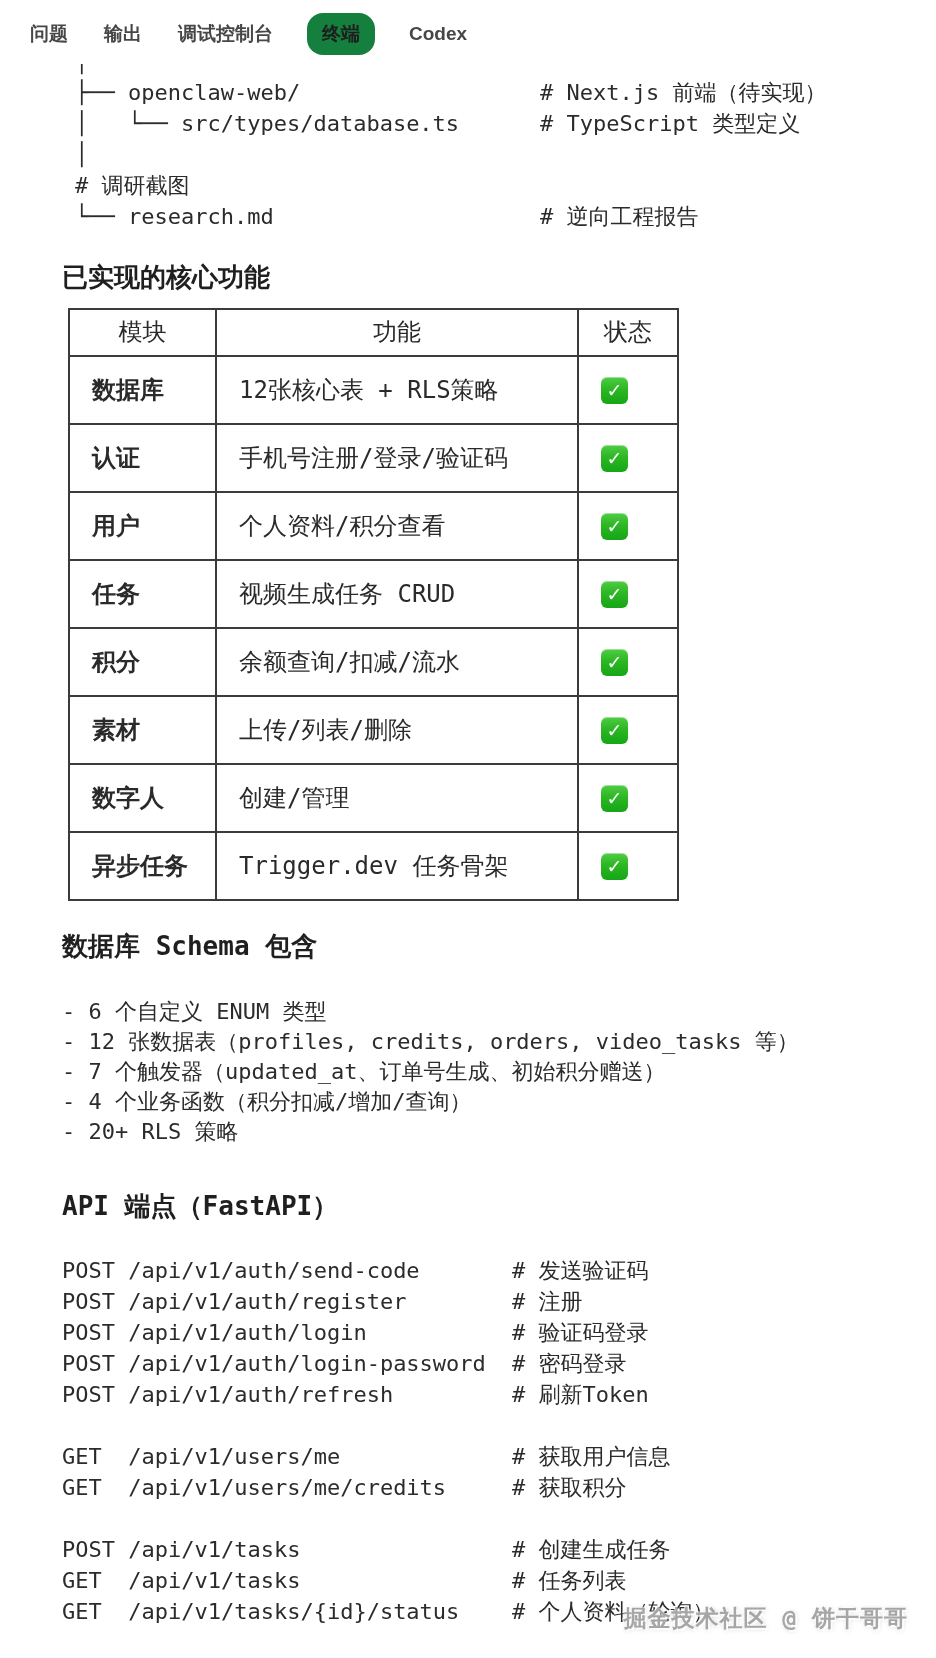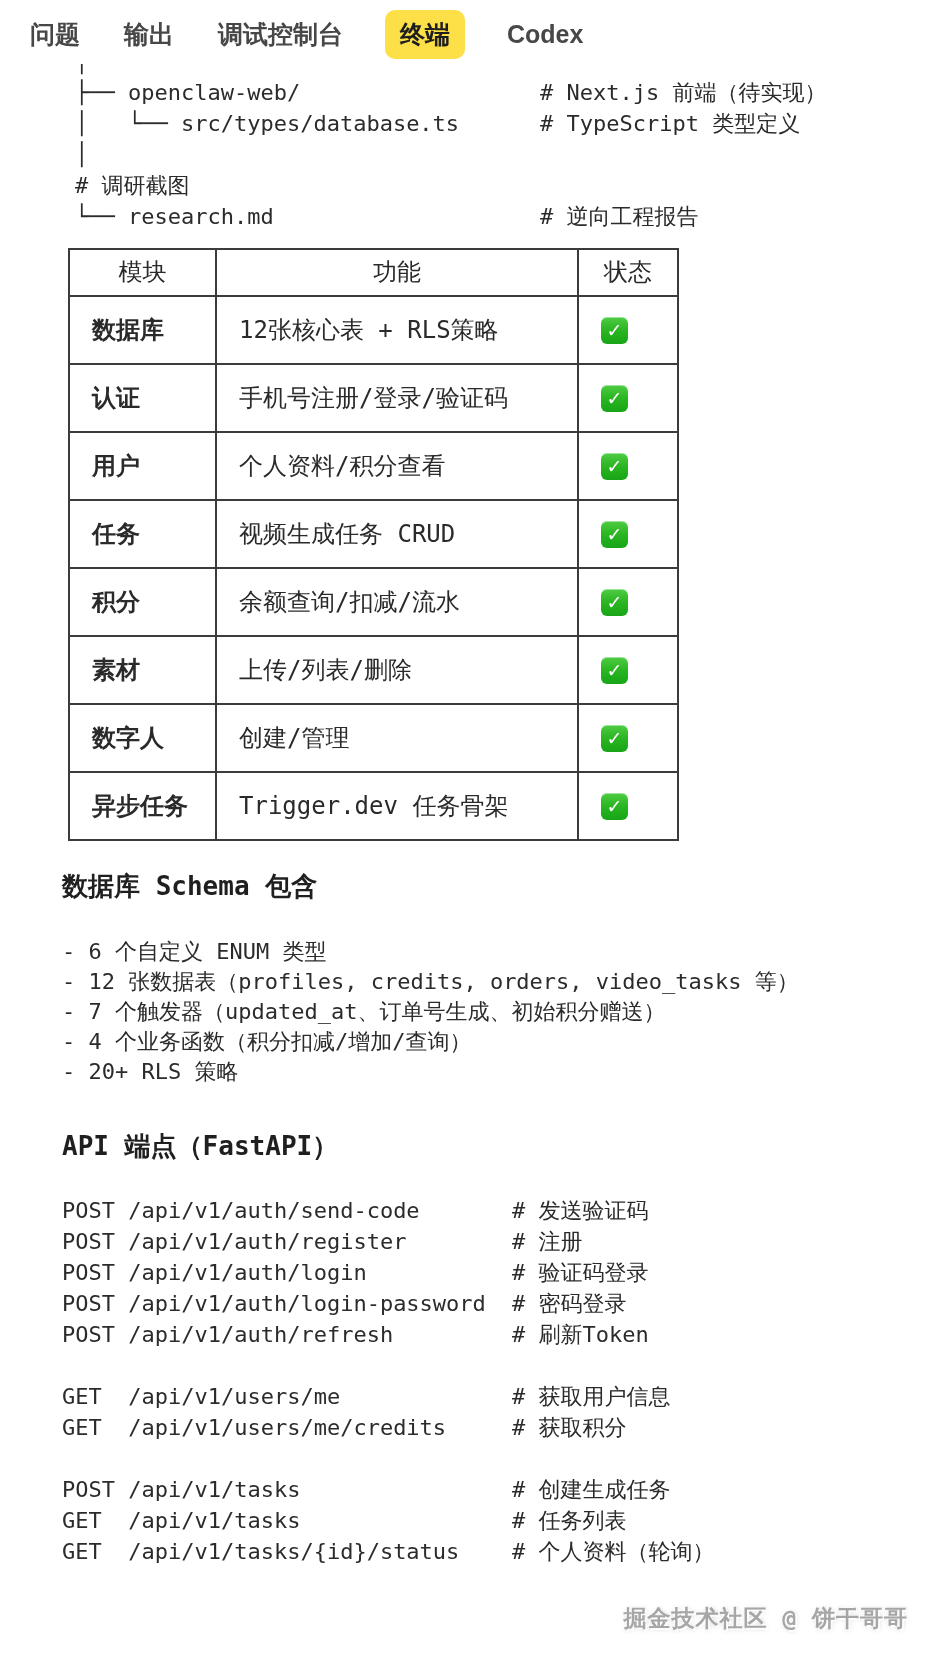--- a/index.html
+++ b/index.html
@@ -9,32 +9,32 @@
     color: #2b2b2b;
     font-family: "DejaVu Sans Mono", monospace;
     position: relative;
     overflow: hidden;
   }
 
   
   .tabbar {
     display: flex;
     align-items: center;
-    gap: 40px;
+    gap: 32px;
     padding: 4px 0 0 28px;
     font-family: "Liberation Sans", sans-serif;
-    font-size: 25px;
+    font-size: 19px;
     font-weight: 600;
     color: #474747;
     height: 64px;
   }
   .tab { padding: 8px 2px; cursor: default; white-space: nowrap; }
   .tab.active {
-    background: #fde047;
-    border-radius: 10px;
+    background: #15803d;
+    border-radius: 16px;
     padding: 8px 15px;
     color: #1e1e1e;
     font-weight: 700;
   }
 
   
   .term { font-size: 22px; line-height: 31px; color: #2b2b2b; }
   .code, .comment { white-space: pre; }
 
   .tree { margin: 0 0 0 75px; }
@@ -143,20 +143,21 @@
     </div>
     <div class="line">
       <span class="comment"># 调研截图</span>
     </div>
     <div class="line">
       <span class="code">└── research.md</span>
       <span class="comment"># 逆向工程报告</span>
     </div>
   </div>
 
+  <div class="sec-h">已实现的核心功能</div>
 
   <table class="features">
     <colgroup>
       <col class="col-module">
         <col class="col-feature">
         <col class="col-status">
     </colgroup>
     <tbody>
         <tr>
       <th>模块</th>

